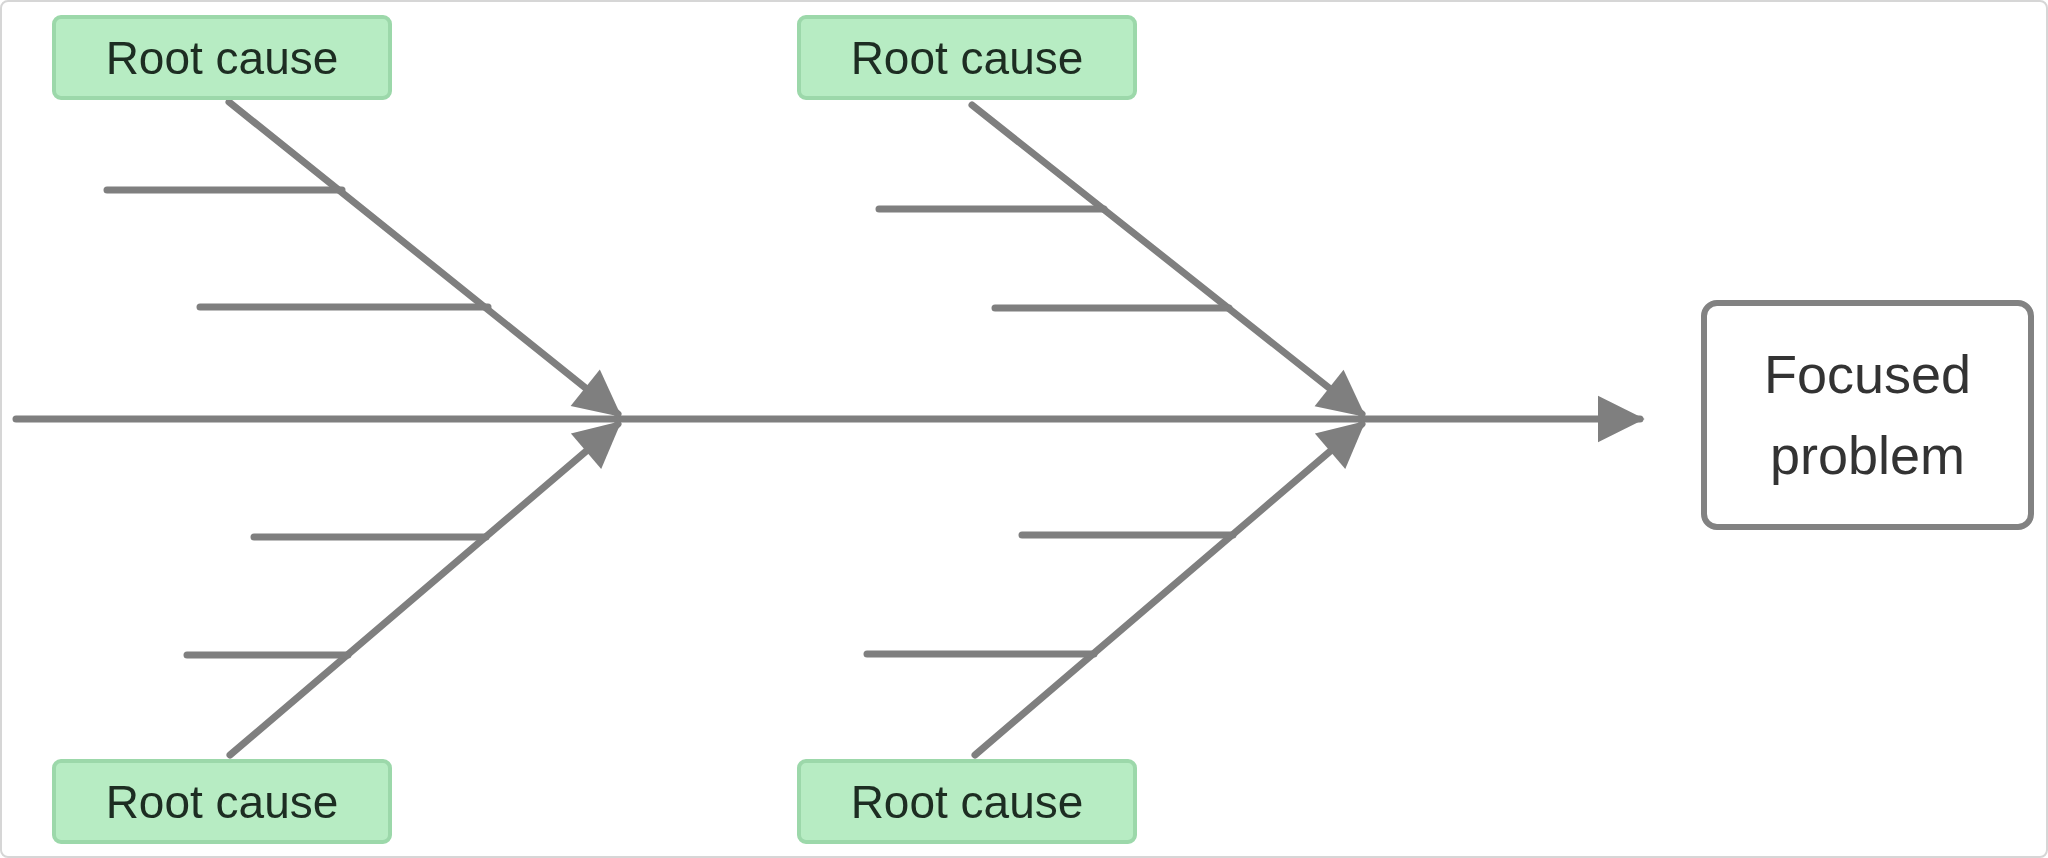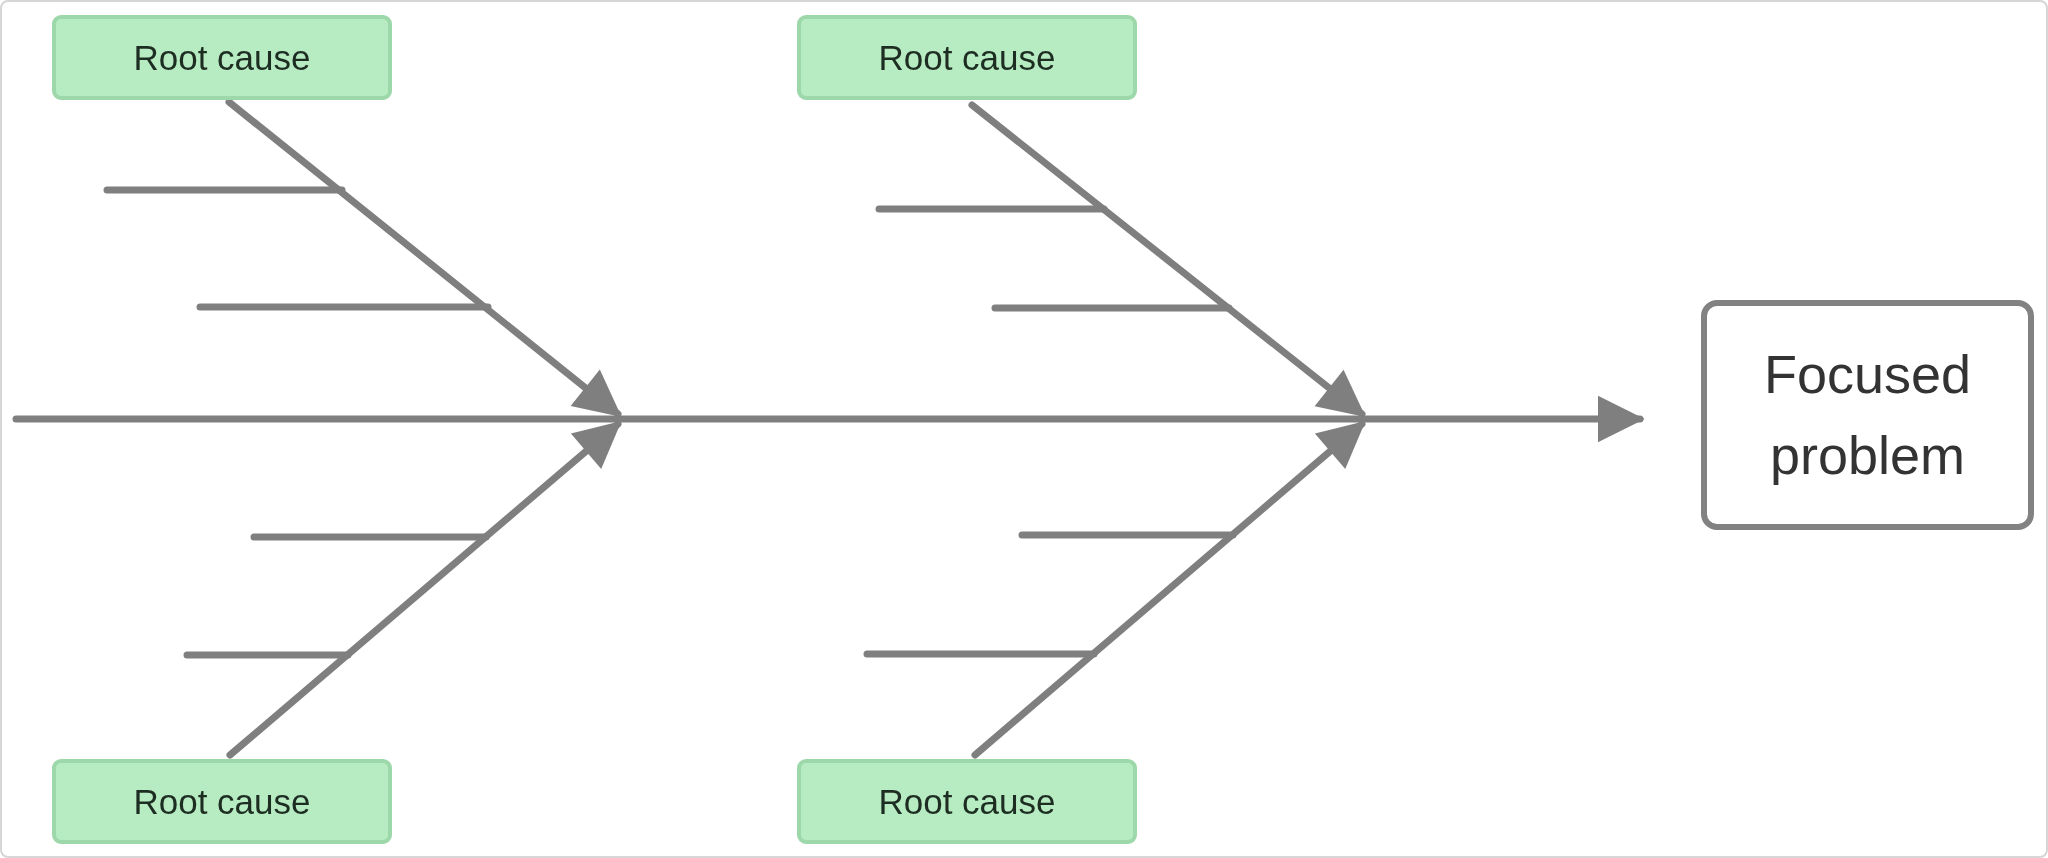--- a/index.html
+++ b/index.html
@@ -37,21 +37,21 @@
     position: absolute;
     width: 340px;
     height: 85px;
     box-sizing: border-box;
     background: var(--cause-fill, #b7ecc3);
     border: 4px solid var(--cause-border, #9cd8aa);
     border-radius: 9px;
     display: flex;
     align-items: center;
     justify-content: center;
-    font-size: 35px;
+    font-size: 46px;
     color: var(--cause-text, #1d2d22);
     white-space: nowrap;
   }
   .cause.tl { left: 50px;  top: 13px; }
   .cause.tm { left: 795px; top: 13px; }
   .cause.bl { left: 50px;  top: 757px; }
   .cause.bm { left: 795px; top: 757px; }
   .problem {
     position: absolute;
     left: 1699px;

